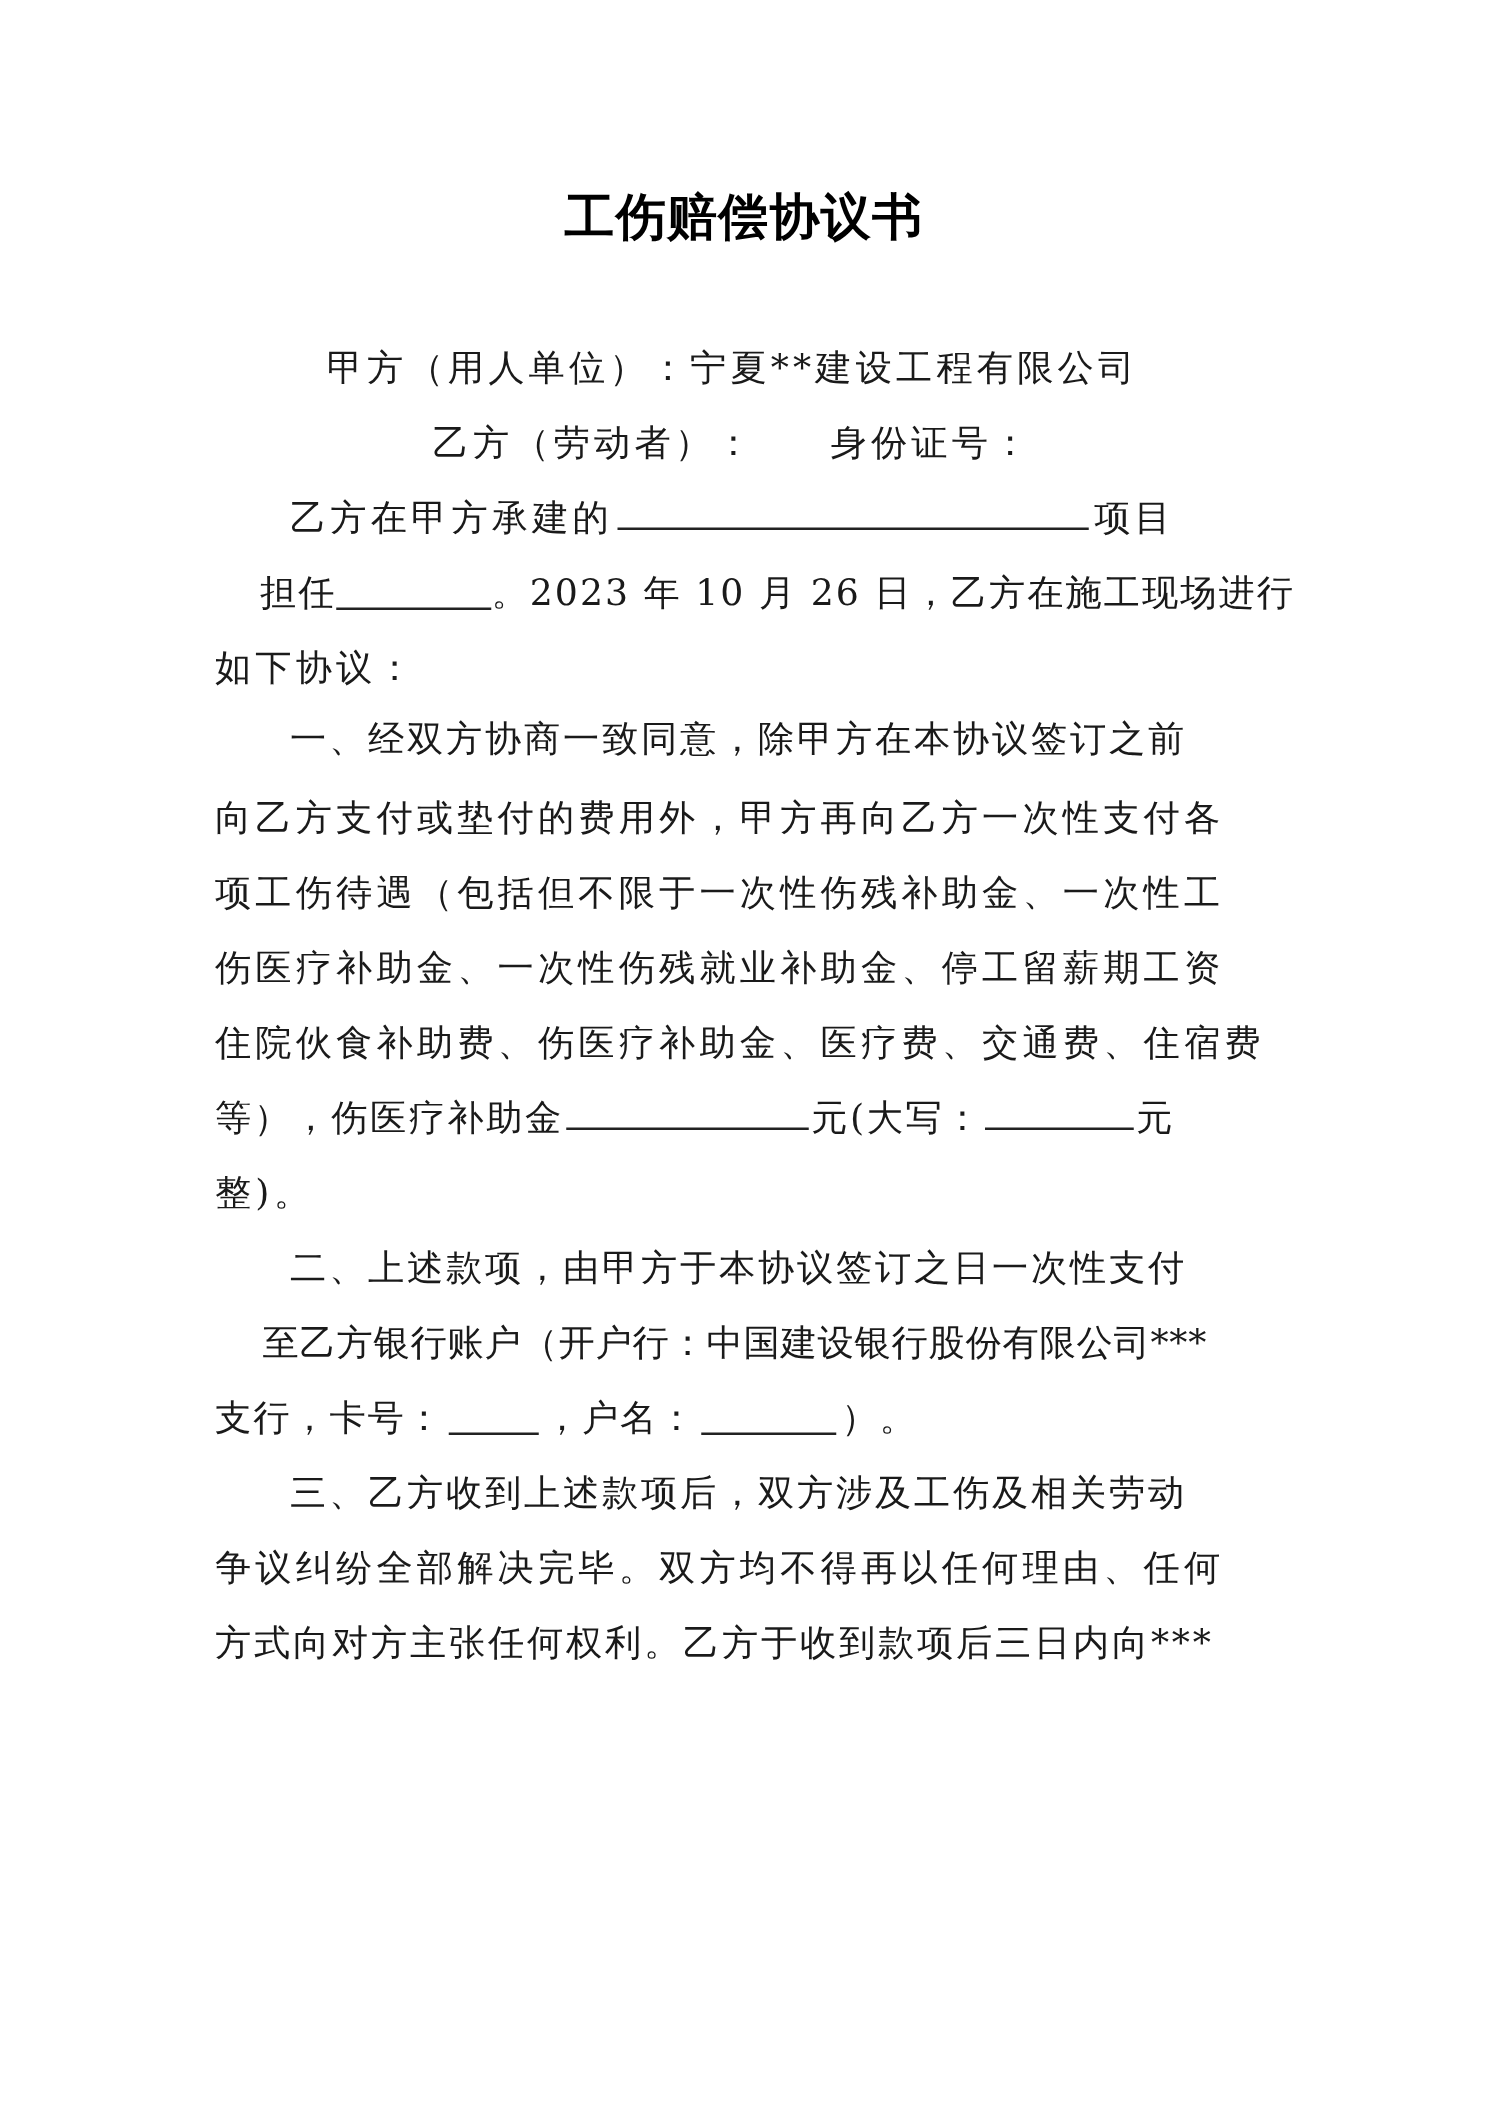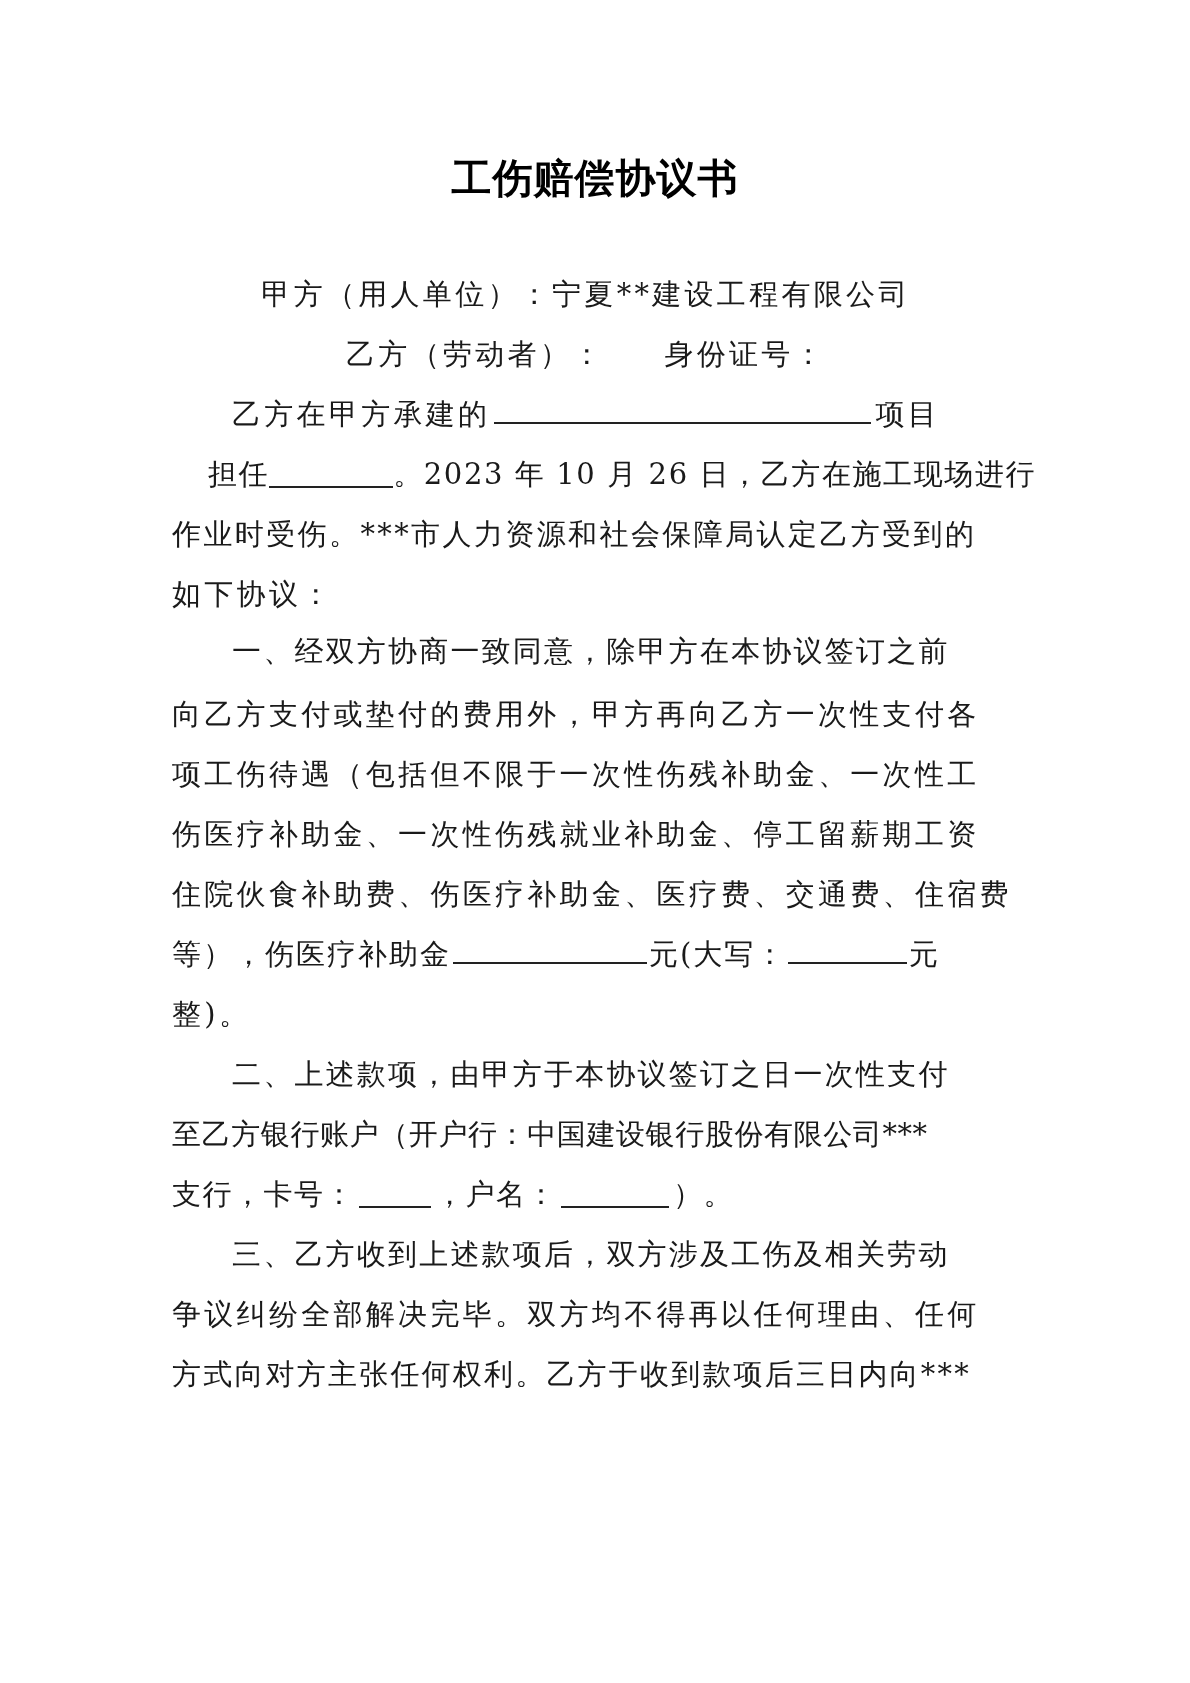--- a/index.html
+++ b/index.html
@@ -1,19 +1,19 @@
 <!DOCTYPE html>
 <html><head>
 <meta charset="utf-8">
 <style>
   html, body { margin:0; padding:0; background:#ffffff; }
   body { width:1190px; height:1683px; position:relative; overflow:hidden;
          font-family:"DejaVu Serif", "Liberation Serif", serif; color:#111; }
   .title { position:absolute; top:148px; left:0; width:1190px; text-align:center;
-           font-family:Liberation Sans, sans-serif; font-weight:bold;
+           font-family:Liberation Mono, monospace; font-weight:bold;
            font-size:40px; letter-spacing:1px; line-height:60px; color:#000; }
   .body { position:absolute; top:264px; left:172px; width:768px; }
   .line { height:60px; line-height:60px; font-size:29px; white-space:nowrap;
           letter-spacing:3.3px; color:#1a1a1a; }
   .indent { padding-left:60px;text-align:center; }
   .blank { display:inline-block; border-bottom:2px solid #222; height:30px; vertical-align:-4px; }
   .gap-party { display:inline-block; width:60px; }
 </style>
 </head>
 <body>
@@ -29,39 +29,38 @@
   </div>
 
   <div class="line indent" style="display:flex;">
     <span>乙方在甲方承建的</span>
     <span class="blank" style="flex:1; margin:0 4px; height:38px;"></span>
     <span>项目</span>
   </div>
   <div class="line" style="letter-spacing:1.6px;margin-left:36px;">
     <span>担任</span><span class="blank" style="width:124px;"></span><span>。2023 年 10 月 26 日，乙方在施工现场进行</span>
   </div>
-  <div class="line" style="letter-spacing:2.4px;">作业时受伤。***市人力资源和社会保障局认定乙方受到的</div>
   <div class="line">如下协议：</div>
 
   <div class="line indent" style="letter-spacing:2.2px;font-family:Liberation Mono, monospace;">一、经双方协商一致同意，除甲方在本协议签订之前</div>
   <div class="line">向乙方支付或垫付的费用外，甲方再向乙方一次性支付各</div>
   <div class="line">项工伤待遇（包括但不限于一次性伤残补助金、一次性工</div>
   <div class="line">伤医疗补助金、一次性伤残就业补助金、停工留薪期工资</div>
   <div class="line">住院伙食补助费、伤医疗补助金、医疗费、交通费、住宿费</div>
   <div class="line" style="display:flex; letter-spacing:2px;">
     <span>等），伤医疗补助金</span>
     <span class="blank" style="width:194px; margin:0 2px; height:38px;"></span>
     <span>元(大写：</span>
     <span class="blank" style="flex:1; margin:0 2px; height:38px;"></span>
     <span>元</span>
   </div>
   <div class="line">整)。</div>
 
   <div class="line indent" style="letter-spacing:2.2px;">二、上述款项，由甲方于本协议签订之日一次性支付</div>
-  <div class="line" style="letter-spacing:0.6px;">至乙方银行账户（开户行：中国建设银行股份有限公司***</div>
+  <div class="line" style="letter-spacing:0.6px;margin-left:38px;">至乙方银行账户（开户行：中国建设银行股份有限公司***</div>
   <div class="line" style="letter-spacing:1.5px;">
     <span>支行，卡号：</span><span class="blank" style="width:72px; margin:0 4px;"></span><span>，户名：</span><span class="blank" style="width:108px; margin:0 4px;"></span><span>）。</span>
   </div>
 
   <div class="line indent" style="letter-spacing:2.2px;">三、乙方收到上述款项后，双方涉及工伤及相关劳动</div>
   <div class="line">争议纠纷全部解决完毕。双方均不得再以任何理由、任何</div>
   <div class="line" style="letter-spacing:2.2px;">方式向对方主张任何权利。乙方于收到款项后三日内向***</div>
 </div>
 
 </body></html>

